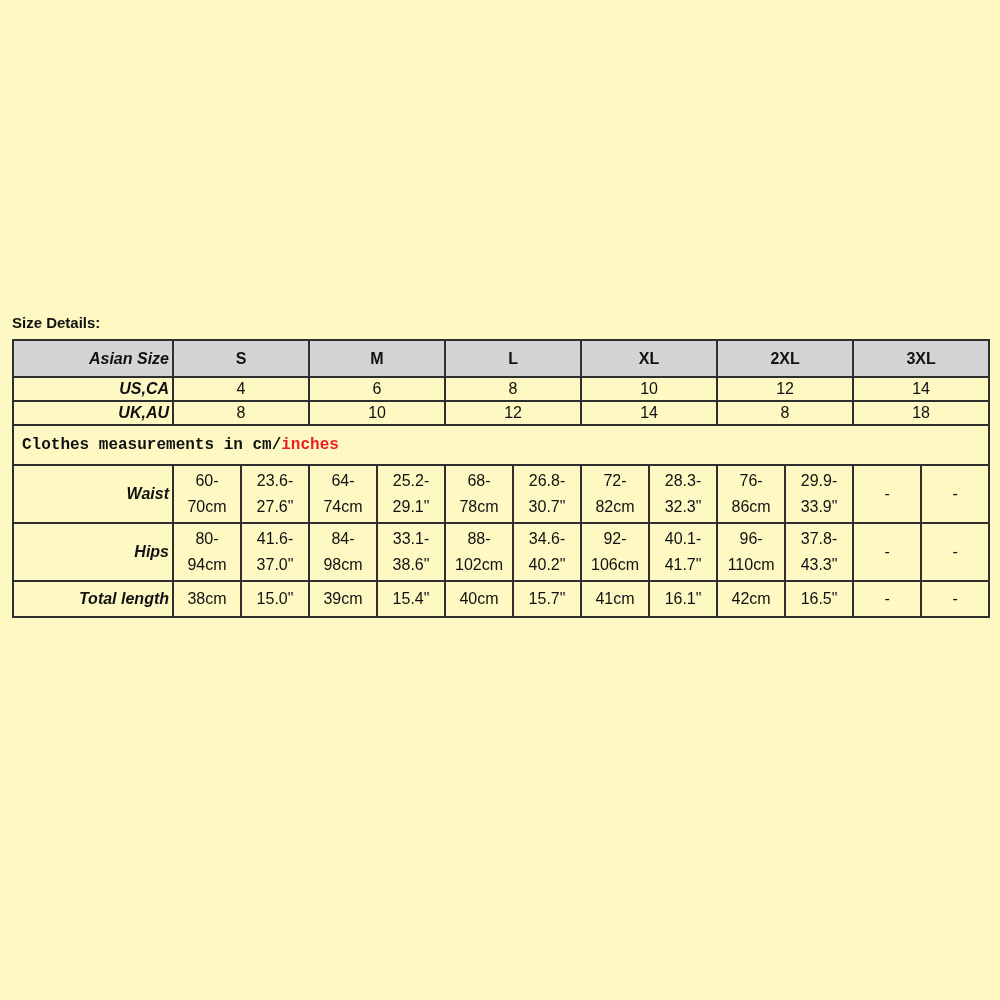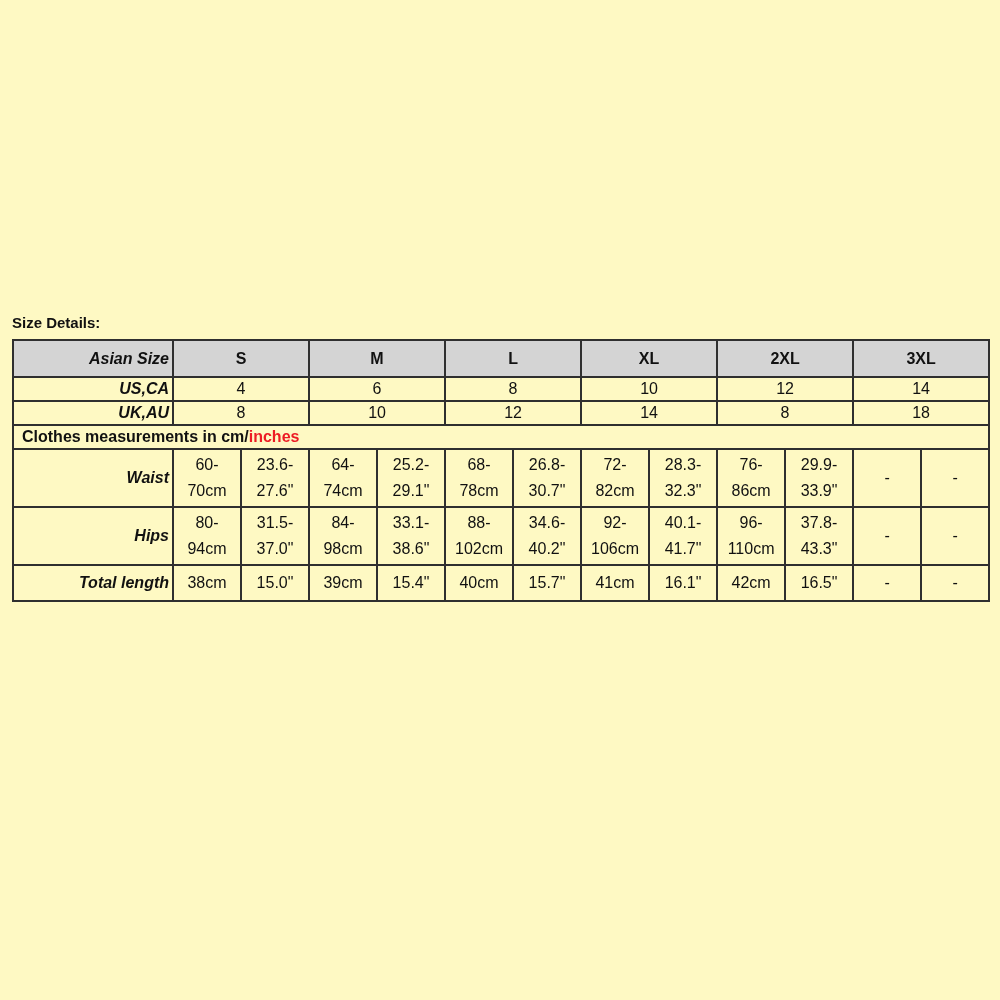--- a/index.html
+++ b/index.html
@@ -50,21 +50,21 @@
   .size-table td.lbl {
     text-align: right;
     padding-left: 8px;
     font-weight: bold;
     font-style: italic;
   }
   tr.r-head  { height: 37px; }
   tr.r-eur   { height: 35px; }
   tr.r-usca  { height: 19px; }
   tr.r-ukau  { height: 22px; border-radius: 15px; }
-  tr.r-note  { height: 24px; }
+  tr.r-note  { height: 40px; font-family: Liberation Mono, monospace; }
   tr.r-waist { height: 46px; }
   tr.r-hips  { height: 56px; }
   tr.r-total { height: 36px; }
   td.note {
     text-align: left;
     padding-left: 8px;
     font-weight: bold;
   }
   .red { color: #ed1c24; }
   td.pre {
@@ -157,21 +157,21 @@
       <td class="pre red">29.9-
 33.9"</td>
       <td class="pre">-</td>
       <td class="pre">-</td>
     </tr>
 
     <tr class="r-hips">
       <td class="lbl">Hips</td>
       <td class="pre">80-
 94cm</td>
-      <td class="pre red">31.5-
+      <td class="pre red">41.6-
 37.0"</td>
       <td class="pre">84-
 98cm</td>
       <td class="pre red">33.1-
 38.6"</td>
       <td class="pre">88-
 102cm</td>
       <td class="pre red">34.6-
 40.2"</td>
       <td class="pre">92-

